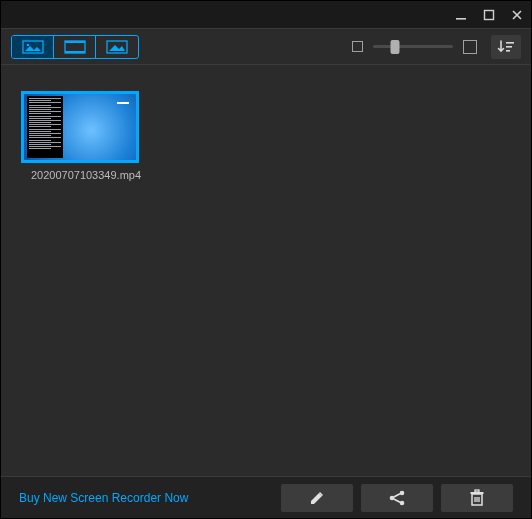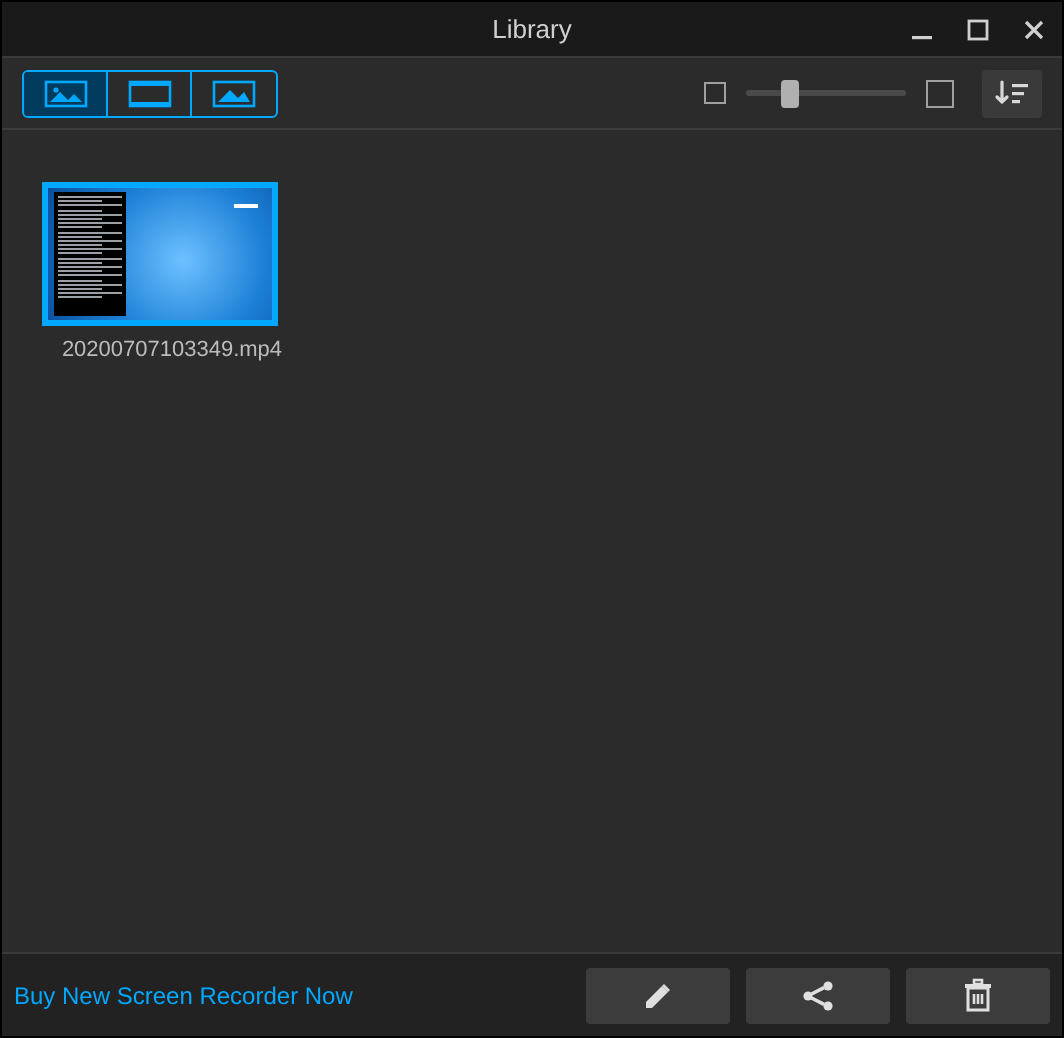--- a/index.html
+++ b/index.html
@@ -153,42 +153,41 @@
     text-align: center;
   }
 
   
   .footer {
     height: 42px;
     background: #222;
     border-top: 1px solid #3a3a3a;
     display: flex;
     align-items: center;
-    padding: 0 6px;
+    padding: 0 18px;
   }
   .promo-link {
     color: #00a8ff;
     font-size: 12px;
     cursor: pointer;
   }
   .action-btn {
     width: 72px; height: 28px;
     background: #3c3c3c;
     display: flex; align-items: center; justify-content: center;
     margin-left: 8px;
     cursor: pointer;
     border-radius: 2px;
   }
   .action-btn svg { display:block; }
 </style>
 </head>
 <body>
 
 <div class="titlebar">
-  <div class="title">Library</div>
   <div class="win-controls">
     <div class="win-btn">
       <svg width="12" height="12" viewBox="0 0 12 12">
           <rect x="1" y="9" width="10" height="1.6" fill="#d0d0d0"></rect>
         </svg>
     </div>
     <div class="win-btn">
       <svg width="12" height="12" viewBox="0 0 12 12">
           <rect x="1.5" y="1.5" width="9" height="9" fill="none" stroke="#d0d0d0" stroke-width="1.4"></rect>
         </svg>

